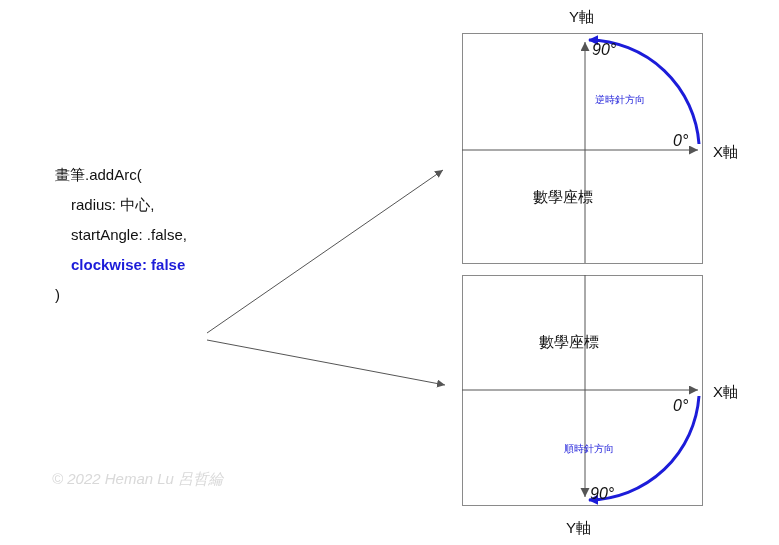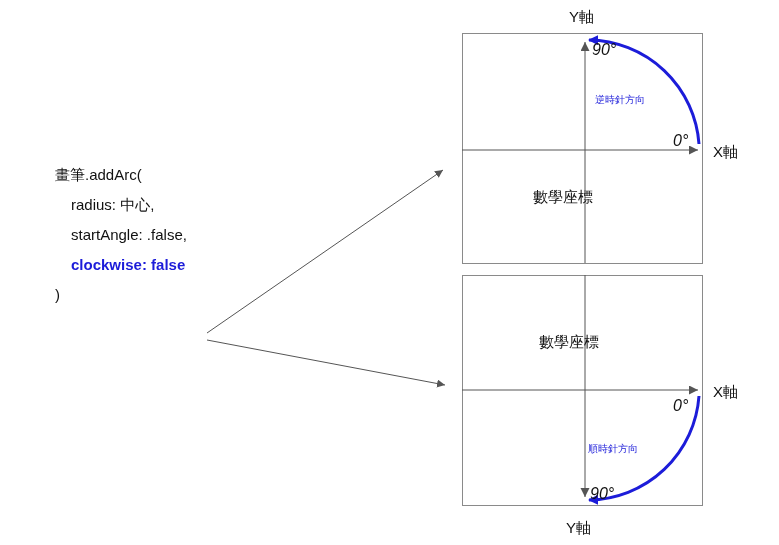--- a/index.html
+++ b/index.html
@@ -75,18 +75,19 @@
   <div class="label" style="left:569px;top:8px;">Y軸</div>
   <div class="label" style="left:713px;top:143px;">X軸</div>
   <div class="label small" style="left:592px;top:41px;">90°</div>
   <div class="label small" style="left:673px;top:132px;">0°</div>
   <div class="label blue" style="left:595px;top:93px;">逆時針方向</div>
   <div class="label" style="left:533px;top:188px;">數學座標</div>
 
   <div class="label" style="left:539px;top:333px;">數學座標</div>
   <div class="label" style="left:713px;top:383px;">X軸</div>
   <div class="label small" style="left:673px;top:397px;">0°</div>
-  <div class="label blue" style="left:588px;top:442px;">順時針方向</div>
+  <div class="label blue" style="left:564px;top:442px;">順時針方向</div>
   <div class="label small" style="left:590px;top:485px;">90°</div>
   <div class="label" style="left:566px;top:519px;">Y軸</div>
 
+  <div class="watermark">© 2022 Heman Lu 呂哲綸</div>
 
 </div>
 
 </body></html>

